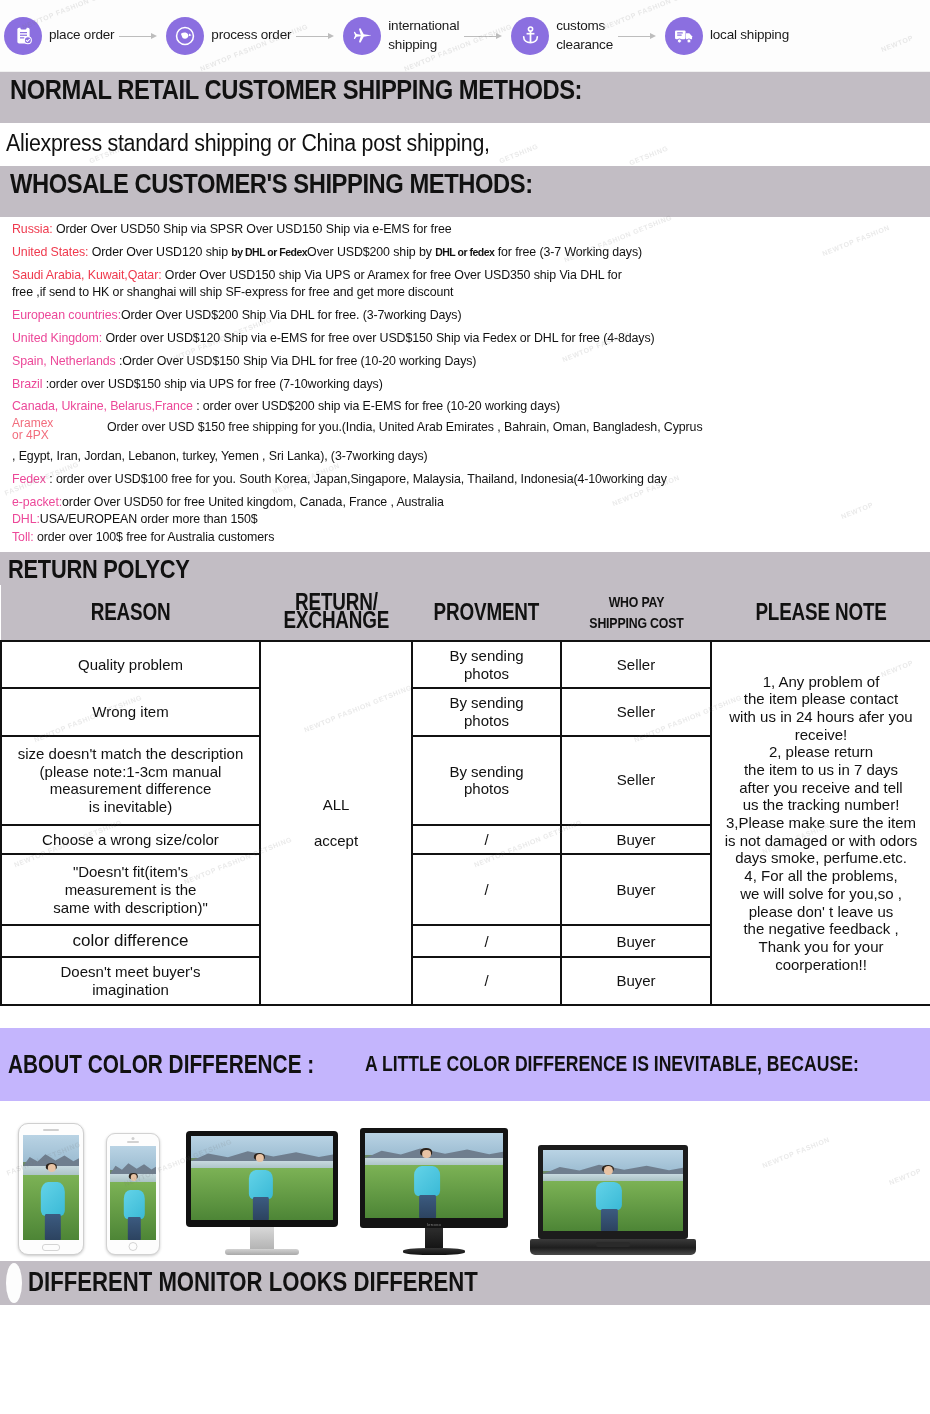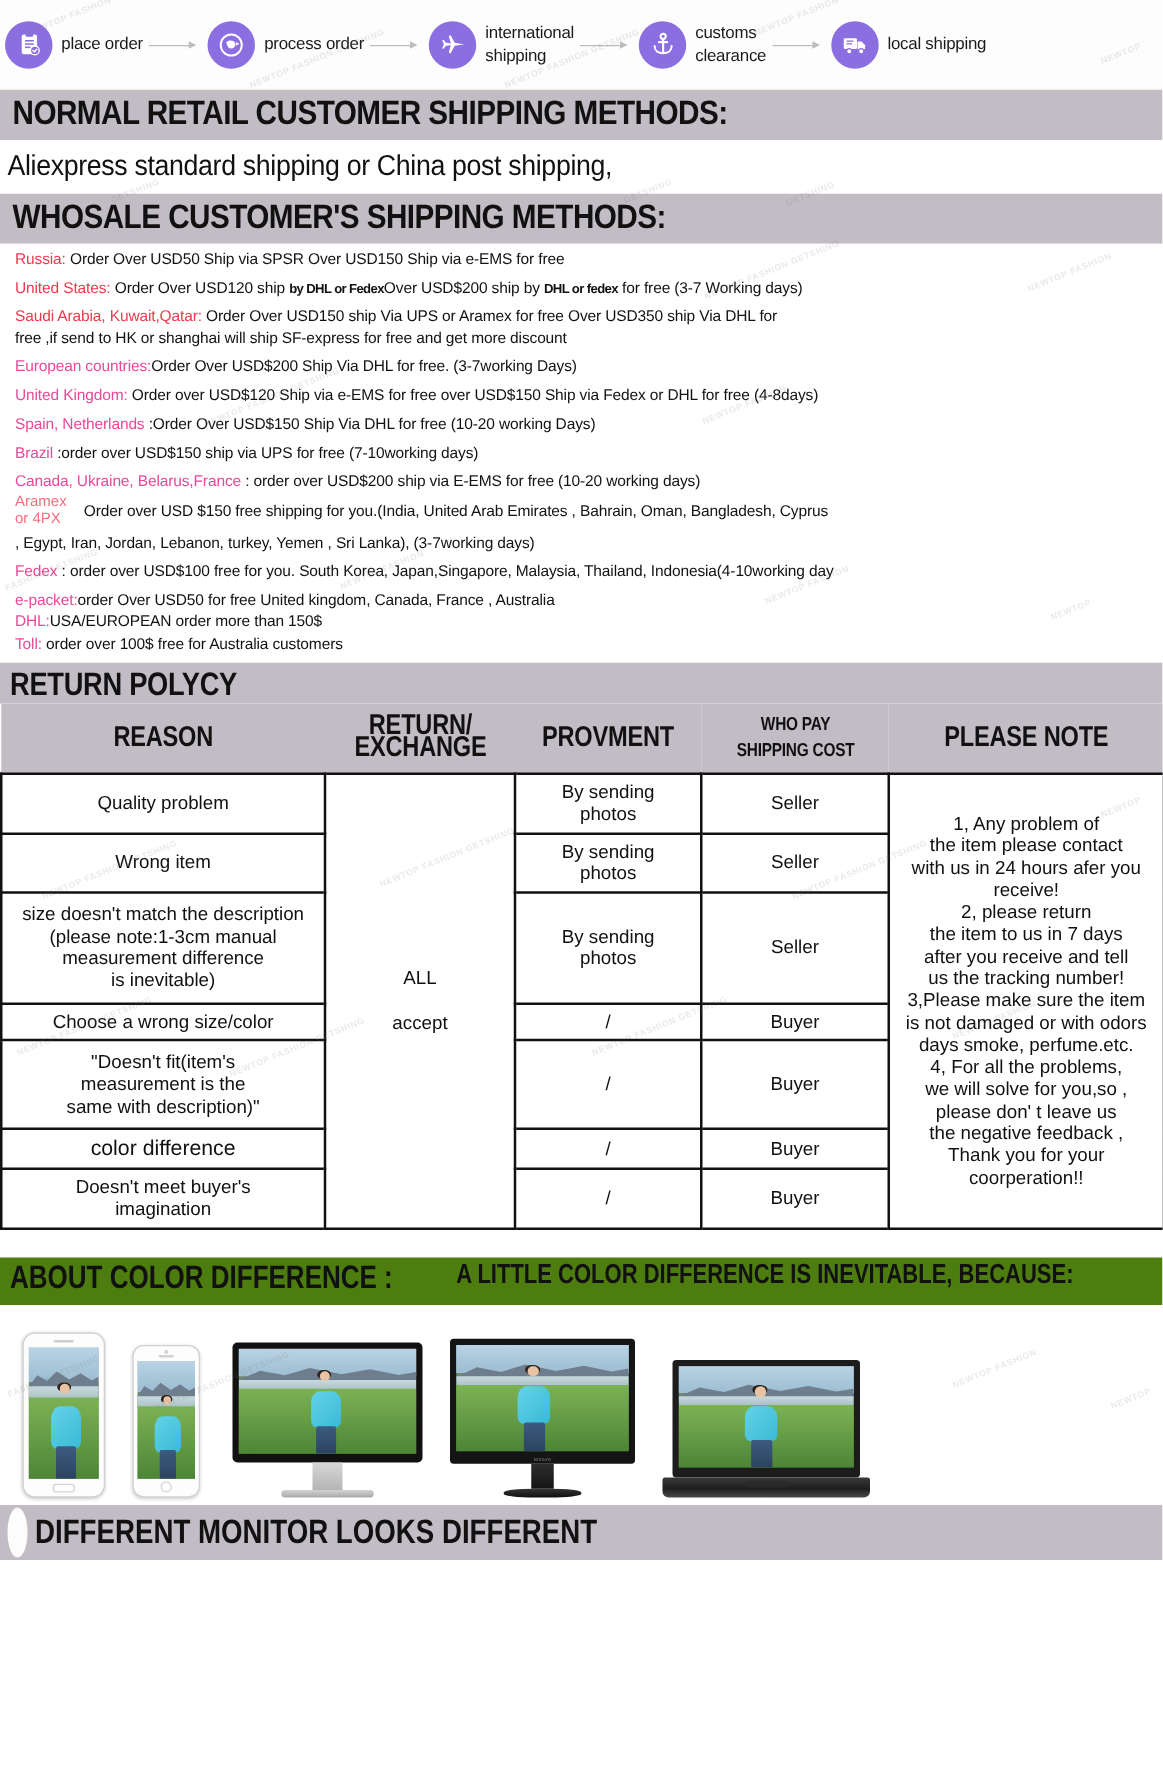--- a/index.html
+++ b/index.html
@@ -65,21 +65,21 @@
   .arrow::after {
     content: ""; position: absolute; top: 2.5px; left: 32px;
     border-left: 6px solid #bdbdbd;
     border-top: 3px solid transparent;
     border-bottom: 3px solid transparent;
   }
 
   
   .bar {
     background: #c2bdc4;
-    padding: 3px 10px 5px 10px;
+    padding: 3px 10px 16px 10px;
     position: relative;
   }
   .bar h2 {
     font-family: "Liberation Sans Narrow","Liberation Sans", sans-serif;
     font-weight: 900;
     font-size: 27px;
     letter-spacing: -0.5px;
     color: #111;
     transform: scaleX(0.88);
     transform-origin: left center;
@@ -111,21 +111,21 @@
     line-height: 1.0;
     margin-bottom: 10.5px;
     font-family: "Liberation Sans", sans-serif;
     white-space: nowrap;
     letter-spacing: -0.1px;
   }
   .ship .line.tight { margin-bottom: 5px; }
   .ship .cty { color: #ef3a4e; }
   .ship .cty2 { color: #ec4899; }
   .small-c { font-size: 10.5px; font-weight: bold; letter-spacing: -0.5px; }
-  .aramex-row { display: flex; align-items: flex-end; margin-bottom: 8px; }
+  .aramex-row { display: flex; align-items: center; margin-bottom: 8px; gap: 40px; }
   .aramex-tag {
     color: #f26d7d; font-size: 12px; line-height: 1.05;
     width: 55px; flex: 0 0 auto; margin-top: -1px;
   }
 
   
   .rp-bar { background: #c2bdc4; padding: 2px 8px 0 8px; }
   .rp-bar h2 {
     font-family: "Liberation Sans Narrow","Liberation Sans", sans-serif;
     font-weight: 900; font-size: 26px; color: #111;
@@ -180,23 +180,23 @@
     padding: 4px 6px 0 8px;
     border-left: 2.2px solid #111;
     border-top: 0; border-right: 0; border-bottom: 0;
     font-family: "Liberation Sans", sans-serif;
   }
   td.note div { white-space: nowrap; }
   .slashcell { font-size: 16px; }
 
   
   .cd-bar {
-    background: #4d7c0f;
-    height: 38px;
-    display: flex; 
+    background: #c4b5fd;
+    height: 73px;
+    display: flex; align-items: center;
     padding-left: 8px;
     position: relative;
   }
   .cd-bar .t1, .cd-bar .t2 {
     font-family: "Liberation Sans Narrow","Liberation Sans", sans-serif;
     font-weight: 900; color: #111;
     transform: scaleX(0.8); transform-origin: left center;
     white-space: nowrap;
   }
   .cd-bar .t1 { font-size: 26px; }

